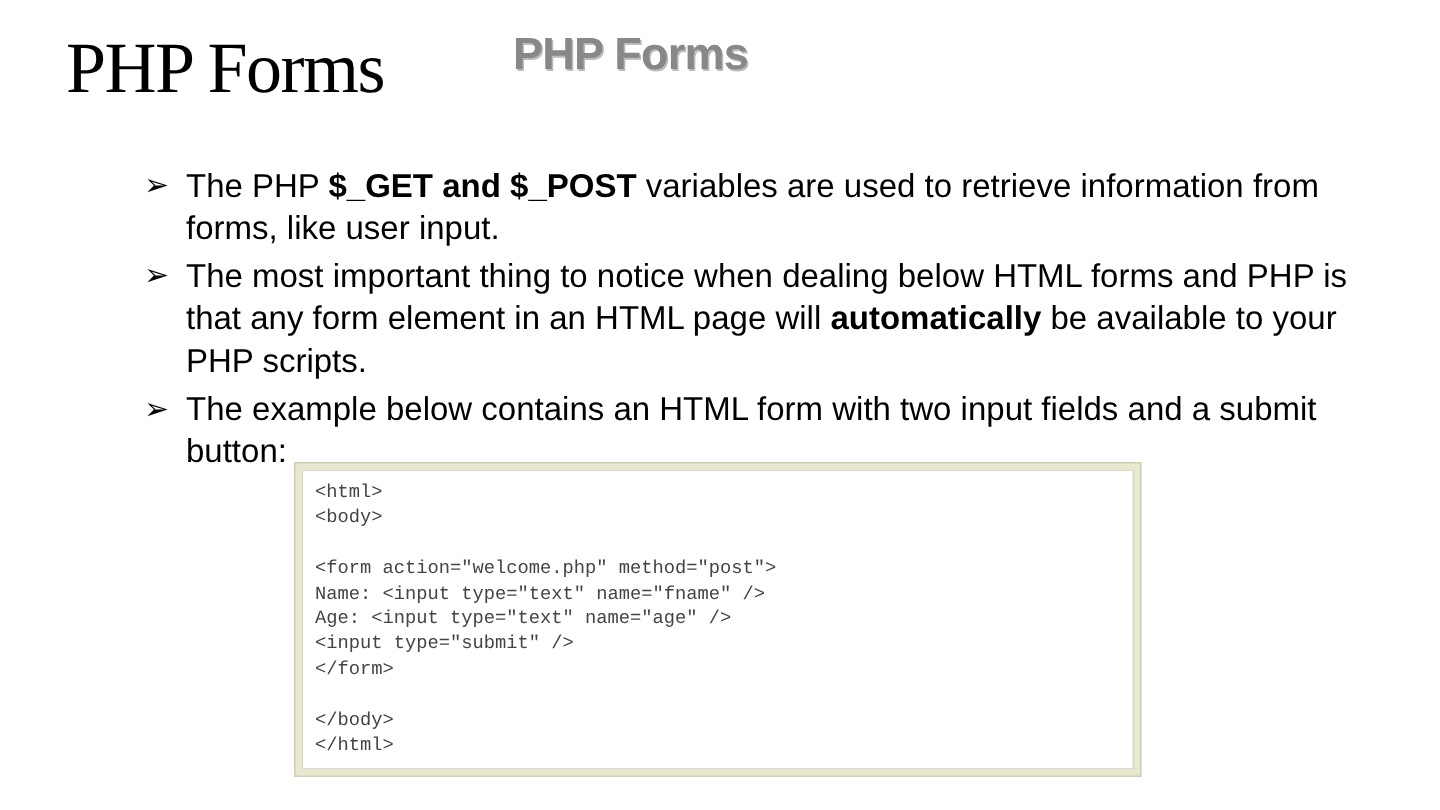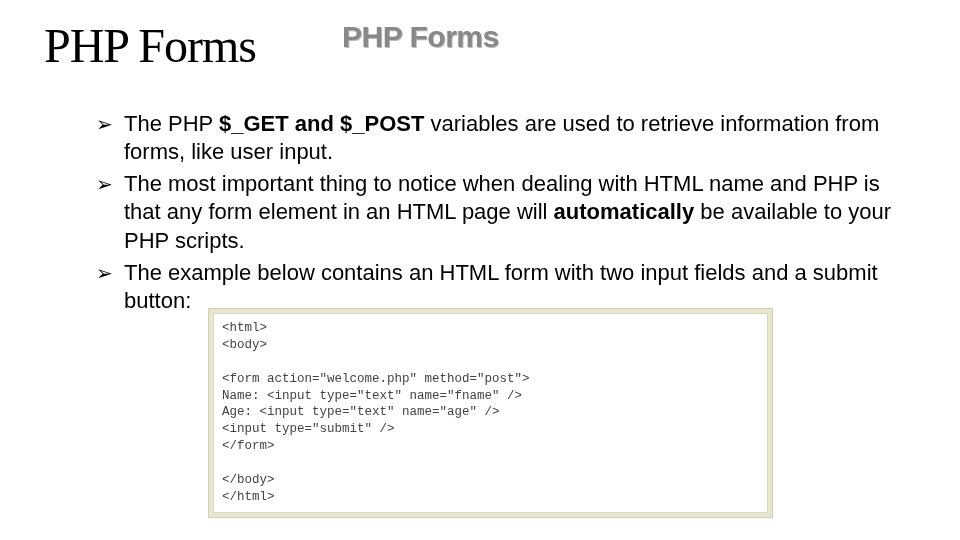--- a/index.html
+++ b/index.html
@@ -68,21 +68,21 @@
     width: 28px;
     font-size: 20px;
     padding-top: 2px;
   }
   .b-text {
     flex: 1 1 auto;
   }
   .codebox-outer {
     position: absolute;
     top: 308px;
-    left: 208px;
+    left: 196px;
     width: 565px;
     border: 1px solid #cfcfb8;
     background: #e9e7ce;
     padding: 4px;
     box-sizing: border-box;
   }
   .codebox-inner {
     background: #ffffff;
     border: 1px solid #d8d8c8;
     padding: 6px 8px;
@@ -106,21 +106,21 @@
   </div>
 
 
   <div class="bullets" id="bullets">
       <div class="bullet">
         <div class="b-marker">➢</div>
         <div class="b-text"><span>The PHP </span><strong>$_GET and $_POST</strong><span> variables are used to retrieve information from forms, like user input.</span></div>
       </div>
       <div class="bullet">
         <div class="b-marker">➢</div>
-        <div class="b-text"><span>The most important thing to notice when dealing with HTML name and PHP is that any form element in an HTML page will </span><strong>automatically</strong><span> be available to your PHP scripts.</span></div>
+        <div class="b-text"><span>The most important thing to notice when dealing below HTML forms and PHP is that any form element in an HTML page will </span><strong>automatically</strong><span> be available to your PHP scripts.</span></div>
       </div>
       <div class="bullet">
         <div class="b-marker">➢</div>
         <div class="b-text"><span>The example below contains an HTML form with two input fields and a submit button:</span></div>
       </div>
     </div>
 
   <div class="codebox-outer">
     <div class="codebox-inner">&lt;html&gt;
 &lt;body&gt;

